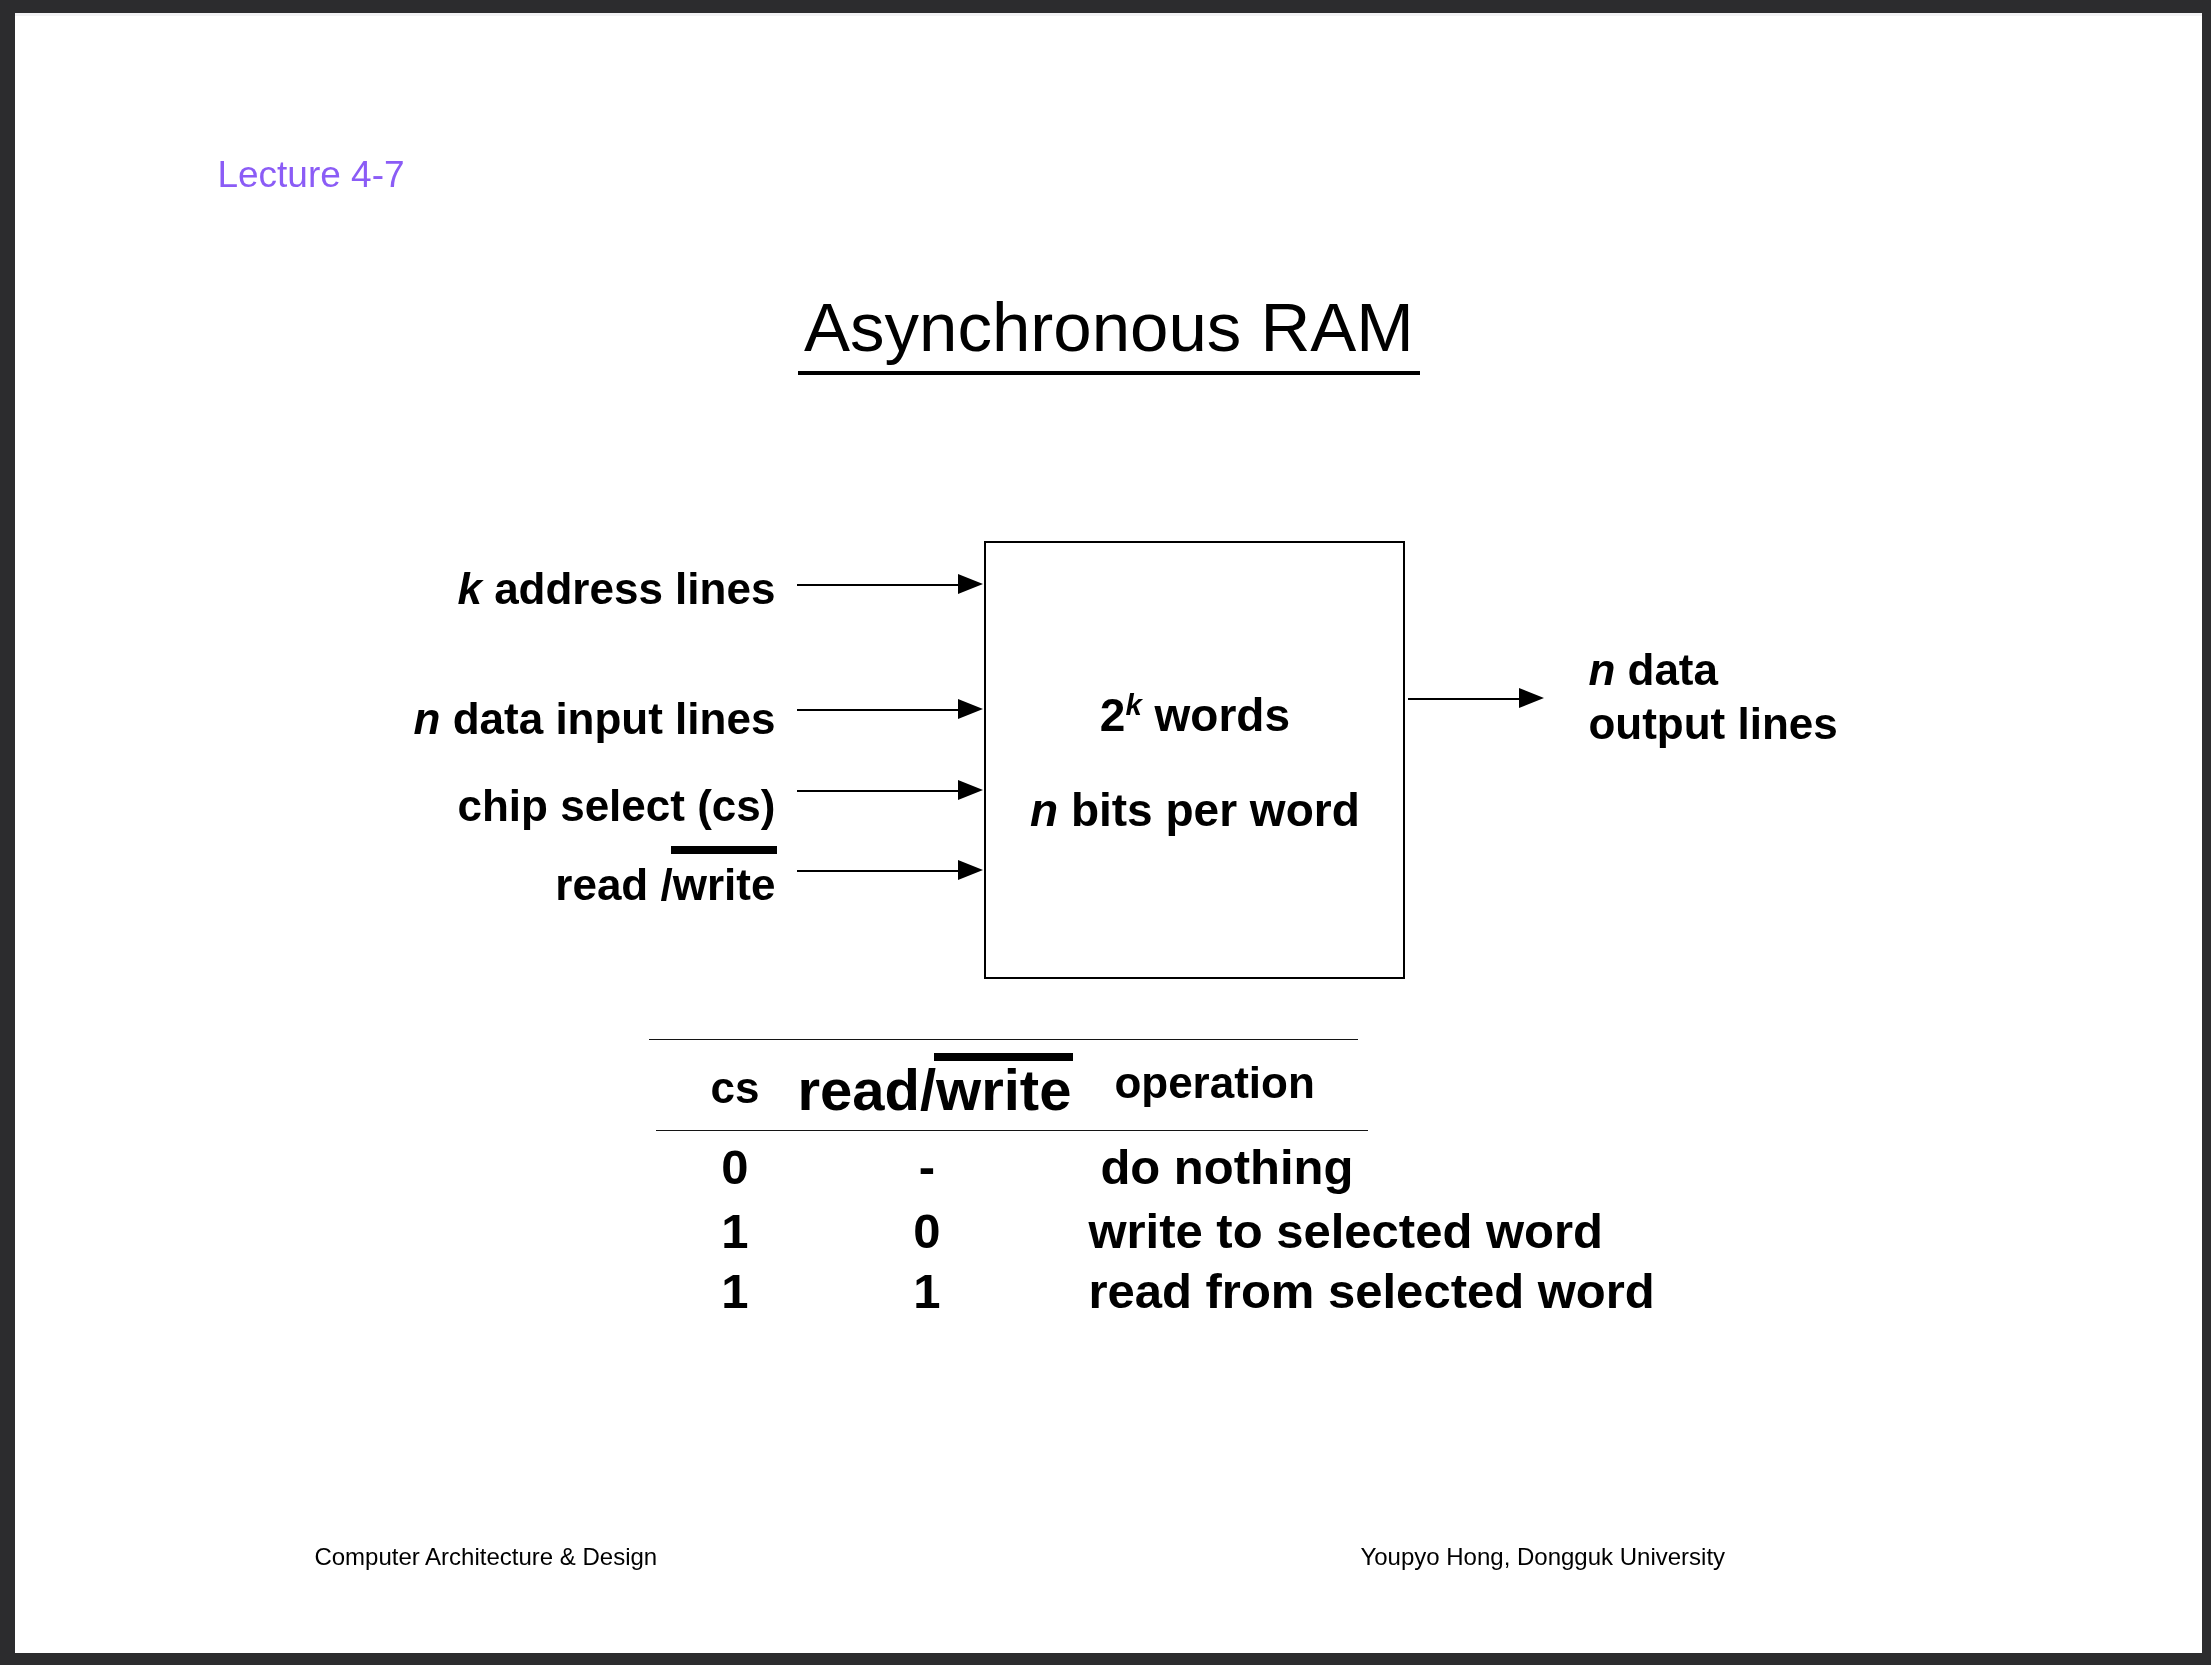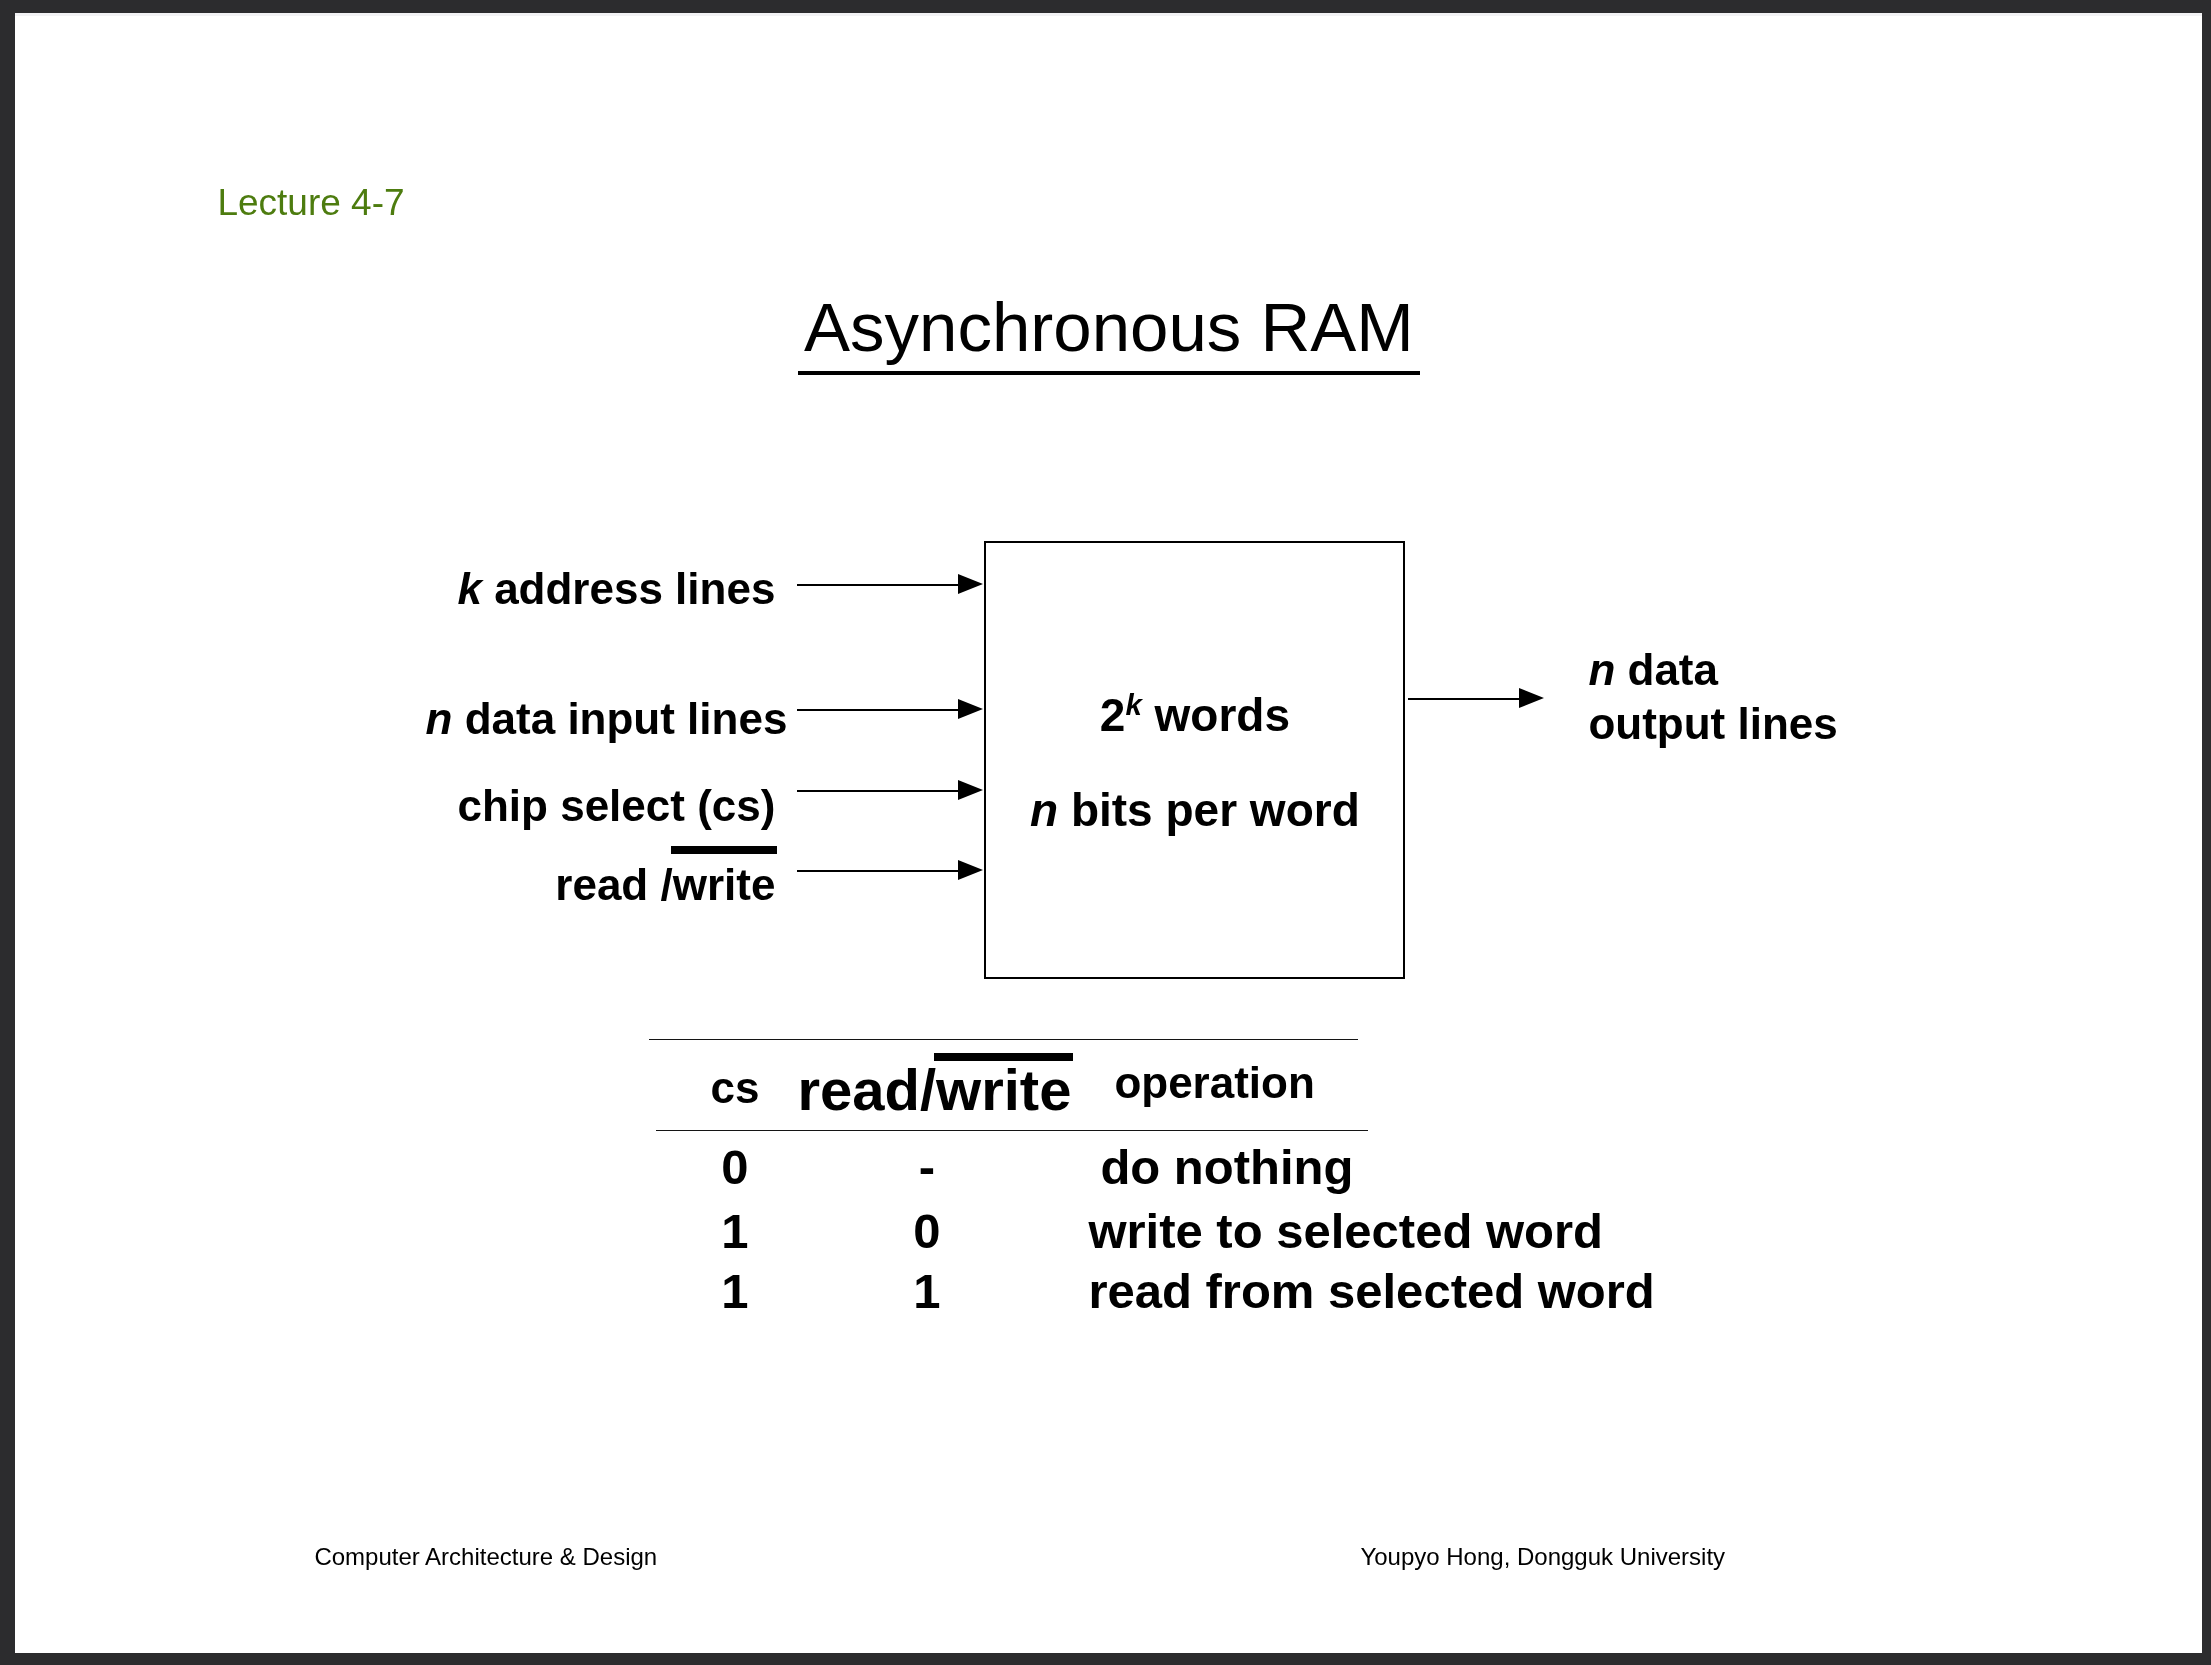--- a/index.html
+++ b/index.html
@@ -16,21 +16,21 @@
   .slide{
     position:absolute;left:15.4px;top:12.5px;right:9.6px;bottom:13.4px;
     background:#ffffff;color:#000;
   }
   .slide::before{
     content:"";position:absolute;left:0;top:0;right:0;height:3.8px;
     background:#f2f2f4;
   }
   .abs{position:absolute;}
   .lecture{
-    left:202px;top:169px;font-size:37px;line-height:42px;color:#4d7c0f;
+    left:202px;top:141px;font-size:37px;line-height:42px;color:#8b5cf6;
   }
   .title-wrap{
     left:0;right:0;top:276px;text-align:center;
   }
   .title{
     display:inline-block;font-size:69px;line-height:77px;
     border-bottom:4.8px solid #000;padding:0 5.8px 5.8px 5.8px;
   }
   
   .ram-box{
@@ -40,21 +40,21 @@
   .box-line{left:0;right:0;text-align:center;font-weight:bold;font-size:46px;line-height:53px;}
   .box-line1{top:126px;margin-top:20px;}
   .box-line2{top:241px;}
   .sup{font-size:0.64em;font-style:italic;position:relative;top:-0.52em;font-weight:bold;}
   .var{font-style:italic;font-weight:bold;}
   .in-label{
     left:12px;width:748px;text-align:right;
     font-weight:bold;font-size:44px;line-height:52px;
   }
   .lbl1{top:550px;}
-  .lbl2{top:680px;margin-left:12px;}
+  .lbl2{top:680px;}
   .lbl3{top:767px;}
   .lbl4{top:846px;}
   .ovl{position:relative;display:inline-block;}
   .ovl::before{
     content:"";position:absolute;left:-1.9px;right:-1.9px;top:-12.5px;height:7.7px;background:#000;
   }
   .h-arrow{
     position:absolute;height:2.9px;background:#000;
   }
   .h-arrow::after{

